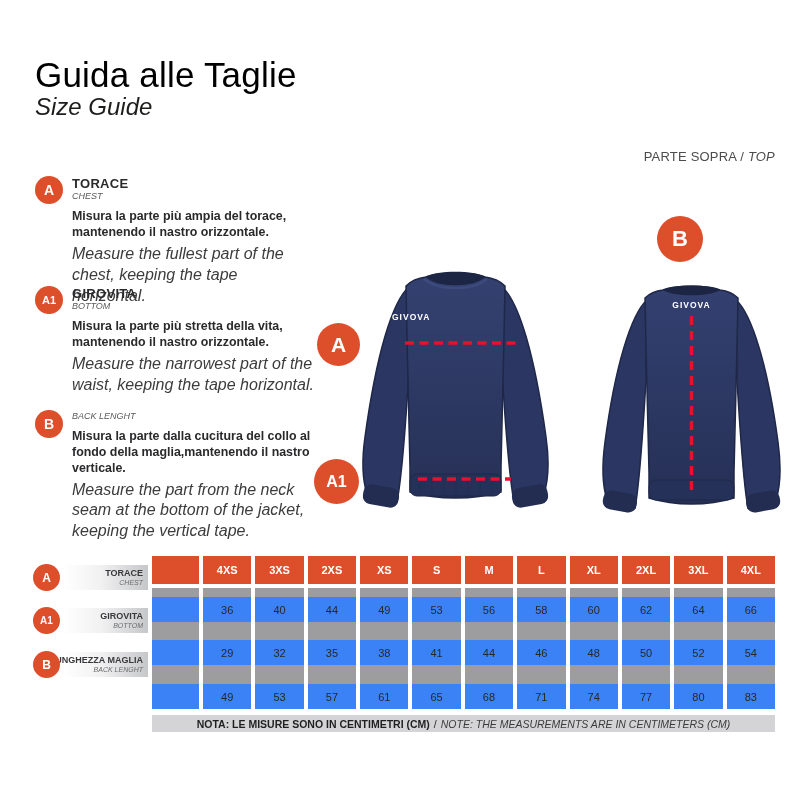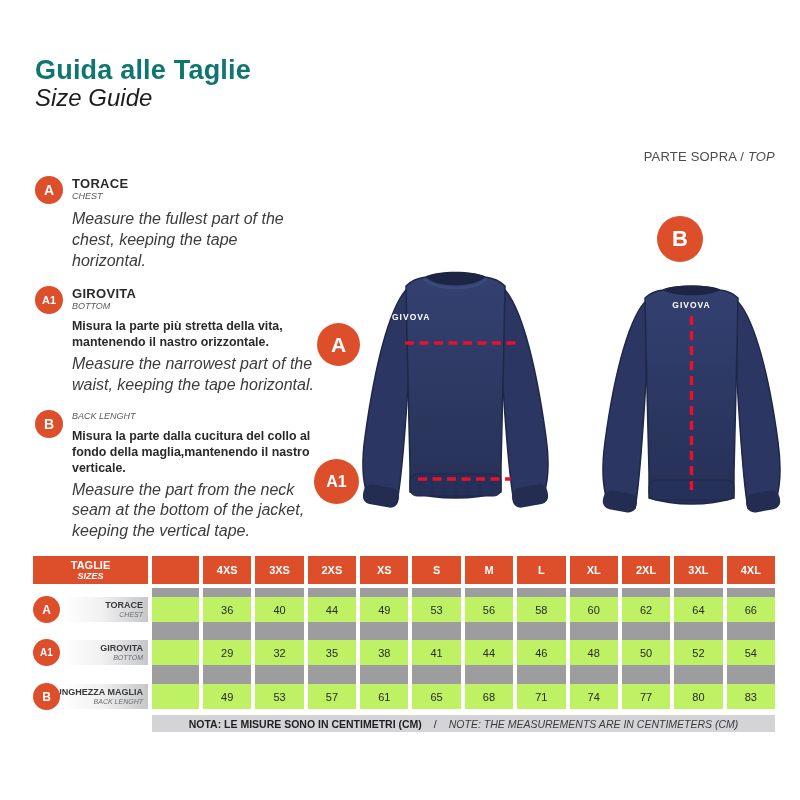--- a/index.html
+++ b/index.html
@@ -1,21 +1,21 @@
 <!DOCTYPE html>
 <html><head>
 <meta charset="utf-8">
 <style>
   html,body{margin:0;padding:0;background:#ffffff;}
   body{width:800px;height:800px;font-family:"Liberation Sans",sans-serif;}
   .canvas{position:relative;width:800px;height:800px;background:#fff;overflow:hidden;}
 
   
   .header{position:absolute;left:35px;top:56px;}
-  .header h1{margin:0;font-size:27px;font-weight:bold;color:#0f766e;letter-spacing:.2px;line-height:1.08;}
+  .header h1{margin:0;font-size:35px;font-weight:normal;color:#000000;letter-spacing:.2px;line-height:1.08;}
   .header h2{margin:0;font-size:24px;font-style:italic;font-weight:400;color:#1d1d1b;line-height:1.1;}
 
   
   .view-label{position:absolute;left:520px;top:149px;width:255px;text-align:right;font-size:13px;color:#4c4c4e;letter-spacing:.2px;}
   .view-label i{font-style:italic;}
 
   
   .badge{background:#DD4E2B;color:#fff;border-radius:50%;display:flex;align-items:center;justify-content:center;font-weight:bold;line-height:1;}
 
   
@@ -45,28 +45,28 @@
   .col-label{width:115px;flex:none;}
   .col-spacer{width:47px;flex:none;}
   .col-size{flex:1;}
   .hcell{height:28px;margin-bottom:4px;background:#DD4E2B;color:#fff;display:flex;flex-direction:column;align-items:center;justify-content:center;font-weight:bold;font-size:11px;}
   .hcell .h-en{font-size:9px;font-style:italic;}
   .seg{width:100%;flex:none;}
   .d1{height:9px;background:#9D9DA0;}
   .d2{height:18px;background:#9D9DA0;}
   .d3{height:19px;background:#9D9DA0;}
   .t1{height:9px;}.t2{height:18px;}.t3{height:19px;}
-  .lt{height:25px;background:#bef264;display:flex;align-items:center;justify-content:center;font-size:11px;color:#28282a;}
+  .lt{height:25px;background:#3b82f6;display:flex;align-items:center;justify-content:center;font-size:11px;color:#28282a;}
   .rowlab{height:25px;position:relative;display:flex;align-items:center;}
   .rowlab .badge{position:absolute;left:0;top:-1px;width:27px;height:27px;font-size:12px;}
   .badge-small-a1{font-size:10px !important;}
   .grad{margin-left:30px;width:85px;height:25px;background:linear-gradient(90deg,#ffffff 0%,#f1f1f2 45%,#c6c7c9 100%);display:flex;flex-direction:column;align-items:flex-end;justify-content:center;padding-right:5px;box-sizing:border-box;}
   .grad .l-it{font-size:9px;font-weight:bold;color:#39393b;white-space:nowrap;line-height:1.15;}
   .grad .l-en{font-size:7px;font-style:italic;color:#6a6b6d;line-height:1.15;}
-  .note{position:absolute;left:119px;right:0;top:159px;height:17px;background:#D4D4D6;display:flex;align-items:center;justify-content:center;font-size:10.5px;color:#1f1f21;gap:12px;white-space:nowrap;}
+  .note{position:absolute;left:119px;right:0;top:159px;height:17px;background:#D4D4D6;display:flex;align-items:center;justify-content:center;font-size:10.5px;color:#1f1f21;gap:4px;white-space:nowrap;}
   .note b{font-weight:bold;}
   .note i{font-style:italic;color:#3a3a3c;}
 </style>
 </head>
 <body>
 
 <div class="canvas">
 
   <div class="header">
     <h1>Guida alle Taglie</h1>
@@ -77,20 +77,21 @@
     <span>PARTE SOPRA</span>
     <span>/</span>
     <i>TOP</i>
   </div>
 
   <section class="measure m-a">
     <div class="badge">A</div>
     <div class="mtxt">
       <h3>TORACE</h3>
       <div class="sub">CHEST</div>
+      <p class="it">Misura la parte più ampia del torace, mantenendo il nastro orizzontale.</p>
       <p class="en">Measure the fullest part of the chest, keeping the tape horizontal.</p>
     </div>
   </section>
 
   <section class="measure m-a1">
     <div class="badge">A1</div>
     <div class="mtxt">
       <h3>GIROVITA</h3>
       <div class="sub">BOTTOM</div>
       <p class="it">Misura la parte più stretta della vita, mantenendo il nastro orizzontale.</p>
@@ -163,24 +164,20 @@
   </figure>
 
   <div class="badge marker marker-a">A</div>
   <div class="badge marker marker-a1">A1</div>
   <div class="badge marker marker-b">B</div>
 
   <div class="sizetable">
     <div class="cols">
 
       <div class="col col-label">
-        <div class="hcell">
-          <div>TAGLIE</div>
-          <div class="h-en">SIZES</div>
-        </div>
         <div class="seg t1"></div>
         <div class="rowlab">
           <div class="badge">A</div>
           <div class="grad">
             <div class="l-it">TORACE</div>
             <div class="l-en">CHEST</div>
           </div>
         </div>
         <div class="seg t2"></div>
         <div class="rowlab">

